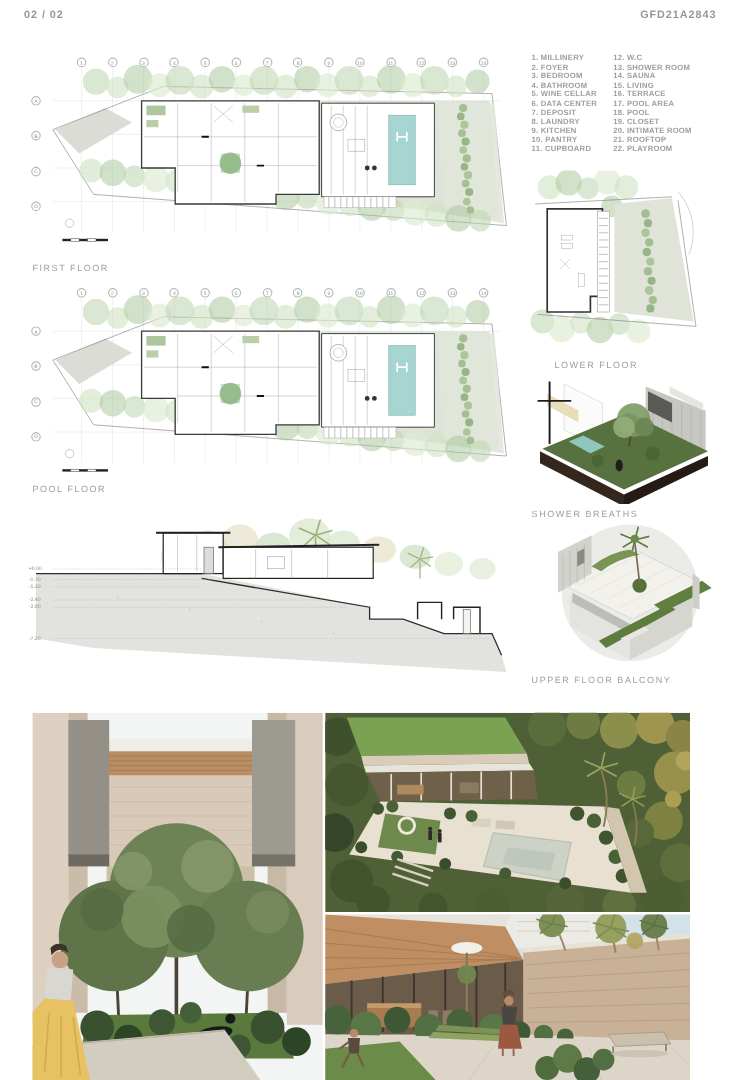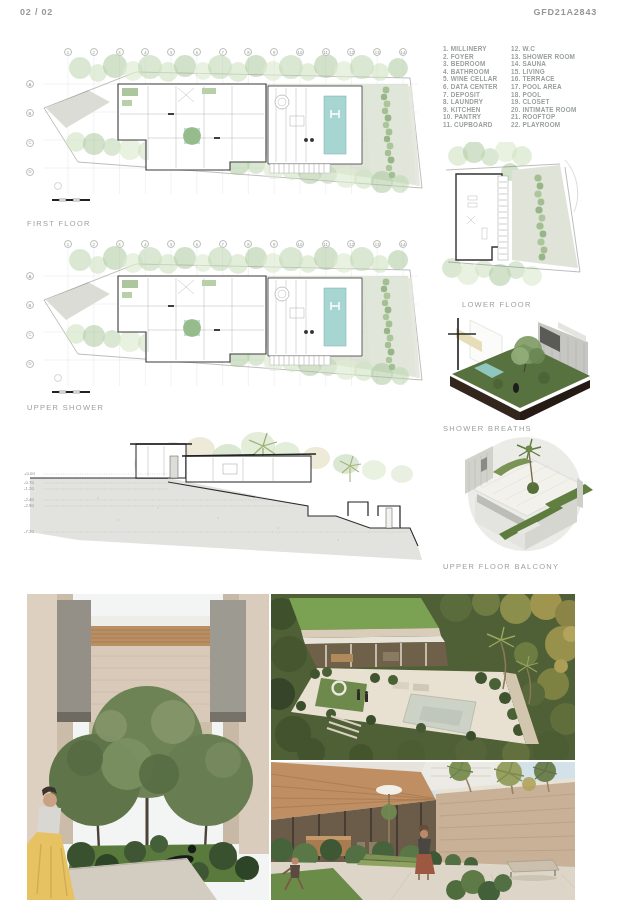--- a/index.html
+++ b/index.html
@@ -207,21 +207,21 @@
       <span class="bub">12</span>
       <span class="bub">13</span>
       <span class="bub">14</span>
     </div>
   <div class="bubcol" style="left:26px;top:272px;height:96px;">
       <span class="bub">A</span>
       <span class="bub">B</span>
       <span class="bub">C</span>
       <span class="bub">D</span>
     </div>
-  <div class="cap" style="left:27px;top:403px;">UPPER SHOWER</div>
+  <div class="cap" style="left:27px;top:403px;">POOL FLOOR</div>
 
   <div class="legend" style="left:443px;">
       <div>1. MILLINERY</div>
       <div>2. FOYER</div>
       <div>3. BEDROOM</div>
       <div>4. BATHROOM</div>
       <div>5. WINE CELLAR</div>
       <div>6. DATA CENTER</div>
       <div>7. DEPOSIT</div>
       <div>8. LAUNDRY</div>

